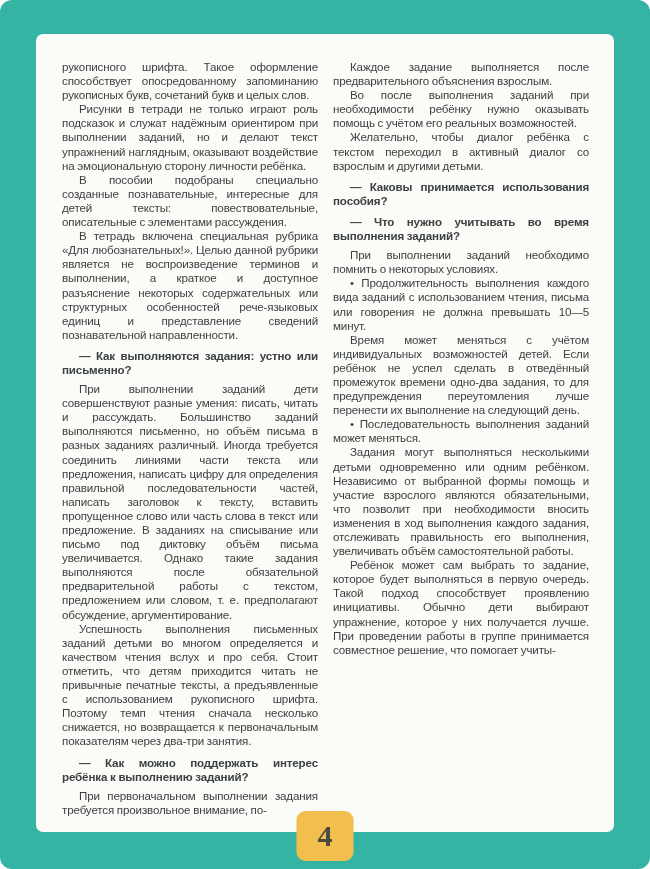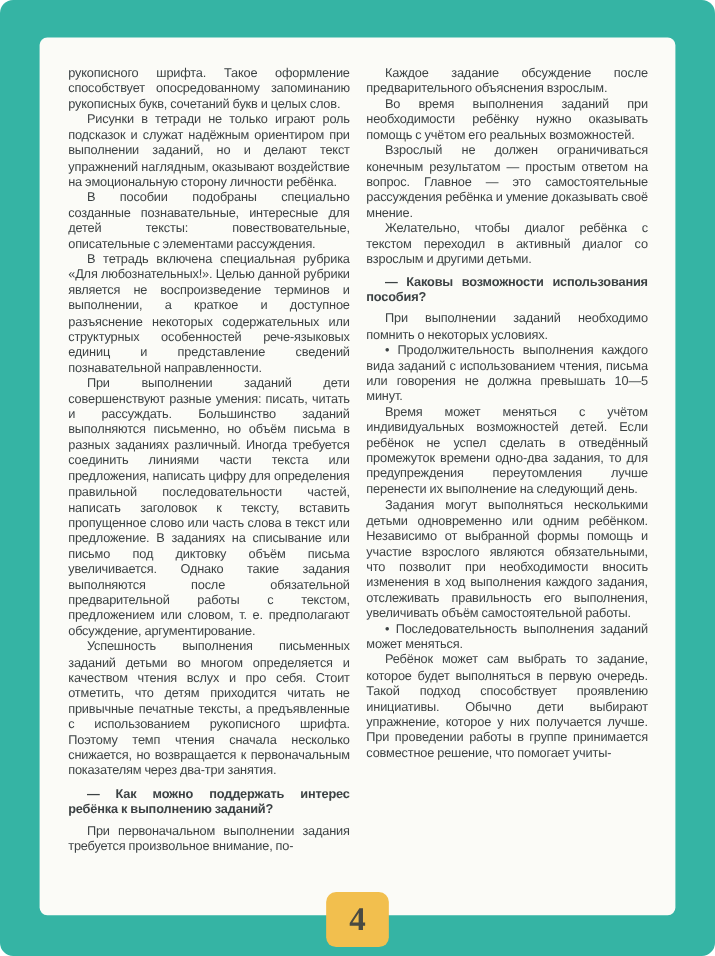--- a/index.html
+++ b/index.html
@@ -78,35 +78,36 @@
 </head>
 <body>
 
 <div class="frame">
   <div class="sheet">
     <div class="col">
         <p class="body">рукописного шрифта. Такое оформление способствует опосредованному запоминанию рукописных букв, сочетаний букв и целых слов.</p>
         <p class="body indent">Рисунки в тетради не только играют роль подсказок и служат надёжным ориентиром при выполнении заданий, но и делают текст упражнений наглядным, оказывают воздействие на эмоциональную сторону личности ребёнка.</p>
         <p class="body indent">В пособии подобраны специально созданные познавательные, интересные для детей тексты: повествовательные, описательные с элементами рассуждения.</p>
         <p class="body indent">В тетрадь включена специальная рубрика «Для любознательных!». Целью данной рубрики является не воспроизведение терминов и выполнении, а краткое и доступное разъяснение некоторых содержательных или структурных особенностей рече-языковых единиц и представление сведений познавательной направленности.</p>
+        <p class="heading indent">— Как выполняются задания: устно или письменно?</p>
         <p class="body indent">При выполнении заданий дети совершенствуют разные умения: писать, читать и рассуждать. Большинство заданий выполняются письменно, но объём письма в разных заданиях различный. Иногда требуется соединить линиями части текста или предложения, написать цифру для определения правильной последовательности частей, написать заголовок к тексту, вставить пропущенное слово или часть слова в текст или предложение. В заданиях на списывание или письмо под диктовку объём письма увеличивается. Однако такие задания выполняются после обязательной предварительной работы с текстом, предложением или словом, т. е. предполагают обсуждение, аргументирование.</p>
         <p class="body indent">Успешность выполнения письменных заданий детьми во многом определяется и качеством чтения вслух и про себя. Стоит отметить, что детям приходится читать не привычные печатные тексты, а предъявленные с использованием рукописного шрифта. Поэтому темп чтения сначала несколько снижается, но возвращается к первоначальным показателям через два-три занятия.</p>
         <p class="heading indent">— Как можно поддержать интерес ребёнка к выполнению заданий?</p>
         <p class="body indent">При первоначальном выполнении задания требуется произвольное внимание, по-</p>
       </div>
     <div class="col">
-        <p class="body indent">Каждое задание обсуждение после предварительного объяснения взрослым.</p>
-        <p class="body indent">Во время выполнения заданий при необходимости ребёнку нужно оказывать помощь с учётом его реальных возможностей.</p>
-        <p class="body indent">Взрослый не должен ограничиваться конечным результатом — простым ответом на вопрос. Главное — это самостоятельные рассуждения ребёнка и умение доказывать своё мнение.</p>
+        <p class="body indent">Каждое задание выполняется после предварительного объяснения взрослым.</p>
+        <p class="body indent">Во после выполнения заданий при необходимости ребёнку нужно оказывать помощь с учётом его реальных возможностей.</p>
         <p class="body indent">Желательно, чтобы диалог ребёнка с текстом переходил в активный диалог со взрослым и другими детьми.</p>
-        <p class="heading indent">— Каковы возможности использования пособия?</p>
+        <p class="heading indent">— Каковы принимается использования пособия?</p>
+        <p class="heading indent">— Что нужно учитывать во время выполнения заданий?</p>
         <p class="body indent">При выполнении заданий необходимо помнить о некоторых условиях.</p>
         <p class="body indent">• Продолжительность выполнения каждого вида заданий с использованием чтения, письма или говорения не должна превышать 10—5 минут.</p>
         <p class="body indent">Время может меняться с учётом индивидуальных возможностей детей. Если ребёнок не успел сделать в отведённый промежуток времени одно-два задания, то для предупреждения переутомления лучше перенести их выполнение на следующий день.</p>
+        <p class="body indent">• Последовательность выполнения заданий может меняться.</p>
         <p class="body indent">Задания могут выполняться несколькими детьми одновременно или одним ребёнком. Независимо от выбранной формы помощь и участие взрослого являются обязательными, что позволит при необходимости вносить изменения в ход выполнения каждого задания, отслеживать правильность его выполнения, увеличивать объём самостоятельной работы.</p>
-        <p class="body indent">• Последовательность выполнения заданий может меняться.</p>
         <p class="body indent">Ребёнок может сам выбрать то задание, которое будет выполняться в первую очередь. Такой подход способствует проявлению инициативы. Обычно дети выбирают упражнение, которое у них получается лучше. При проведении работы в группе принимается совместное решение, что помогает учиты-</p>
       </div>
   </div>
   <div class="badge">
     <span>4</span>
   </div>
 </div>
 
 </body></html>

